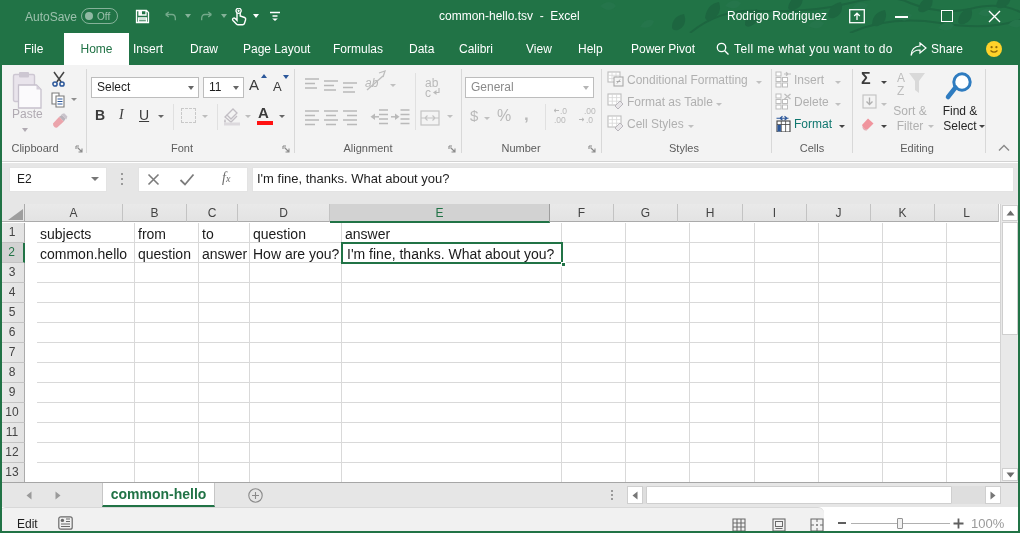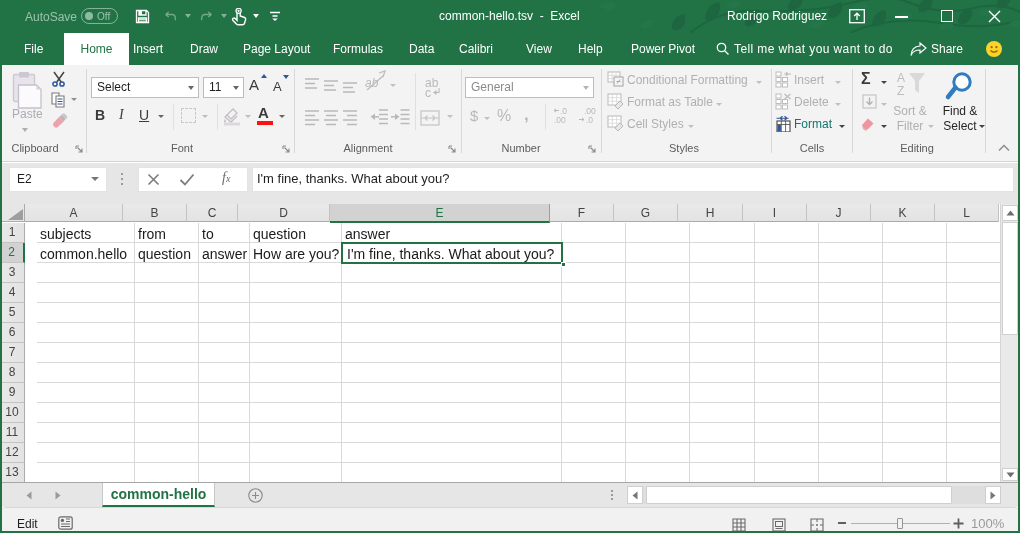--- a/index.html
+++ b/index.html
@@ -4,21 +4,21 @@
 <style>
 * { margin:0; padding:0; box-sizing:border-box; }
 html,body { width:1020px; height:533px; overflow:hidden; }
 body { font-family:"Liberation Sans", sans-serif; position:relative; background:#fff; }
 #titlebar { position:absolute; left:0; top:0; width:1020px; height:33px; background:#217346; overflow:hidden; }
 #tabrow { position:absolute; left:0; top:33px; width:1020px; height:32px; background:#217346; }
 #ribbon { position:absolute; left:0; top:65px; width:1020px; height:97px; background:#f3f3f3; border-bottom:1px solid #d2d2d2; }
 #fbar { position:absolute; left:0; top:163px; width:1020px; height:41px; background:#e6e6e6; }
 #grid { position:absolute; left:0; top:204px; width:1020px; height:278px; background:#fff; }
 #sheetbar { position:absolute; left:0; top:482px; width:1020px; height:25px; background:#e6e6e6; border-top:1px solid #a6a6a6;}
-#statusbar { position:absolute; left:0; top:507px; width:1020px; height:26px; background:#f1f1f1; border-top:1px solid #d8d8d8;border-radius:6px; }
+#statusbar { position:absolute; left:0; top:507px; width:824px; height:26px; background:#f1f1f1; border-top:1px solid #d8d8d8;border-radius:6px; }
 #statusbar:after { content:""; position:absolute; left:0; bottom:0; width:1020px; height:2px; background:#217346; }
 .tb-txt { color:#fff; font-size:12px; }
 .muted { color:rgba(255,255,255,0.55); }
 .tab { display:inline-block; color:#fff; font-size:12px; text-align:center; line-height:32px; padding:0 13px; }
 .tab.active { background:#fff; color:#217346; }
 .grp-label { position:absolute; font-size:11px; color:#5c5c5c; top:77px; text-align:center; }
 .sep { position:absolute; top:4px; width:1px; height:84px; background:#d8d8d8; }
 </style>
 </head>
 <body>

